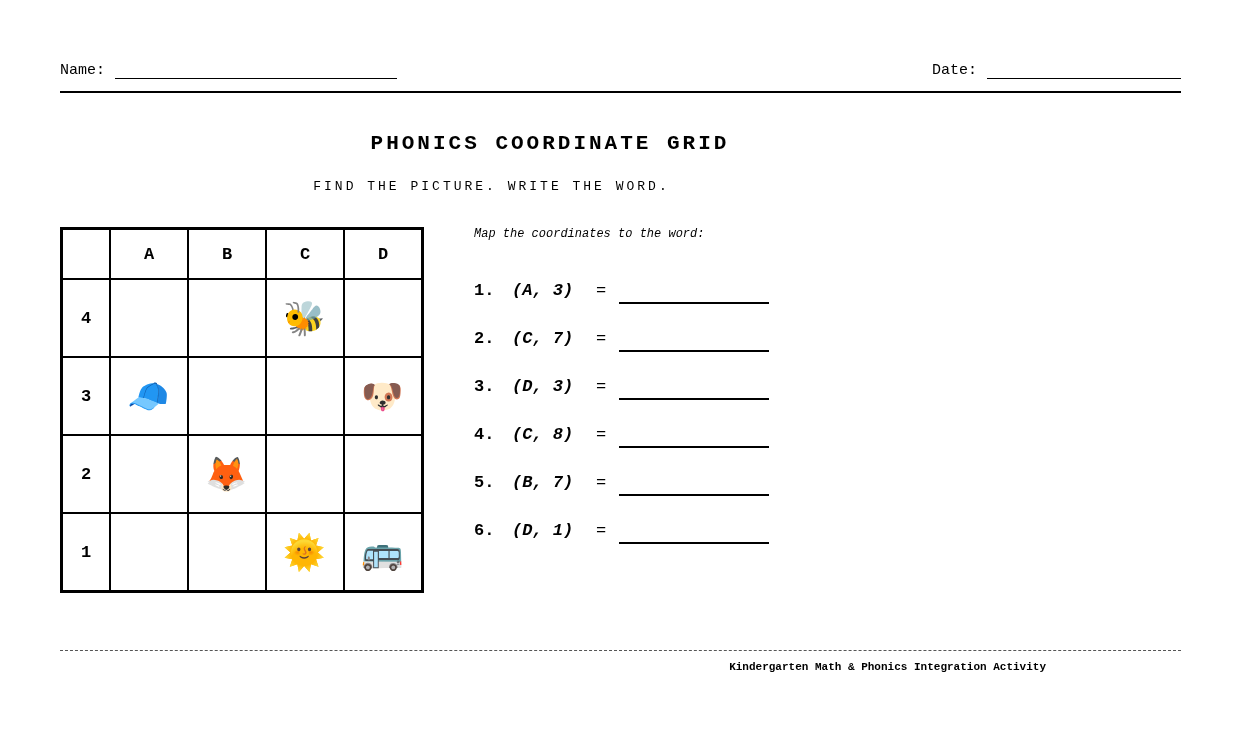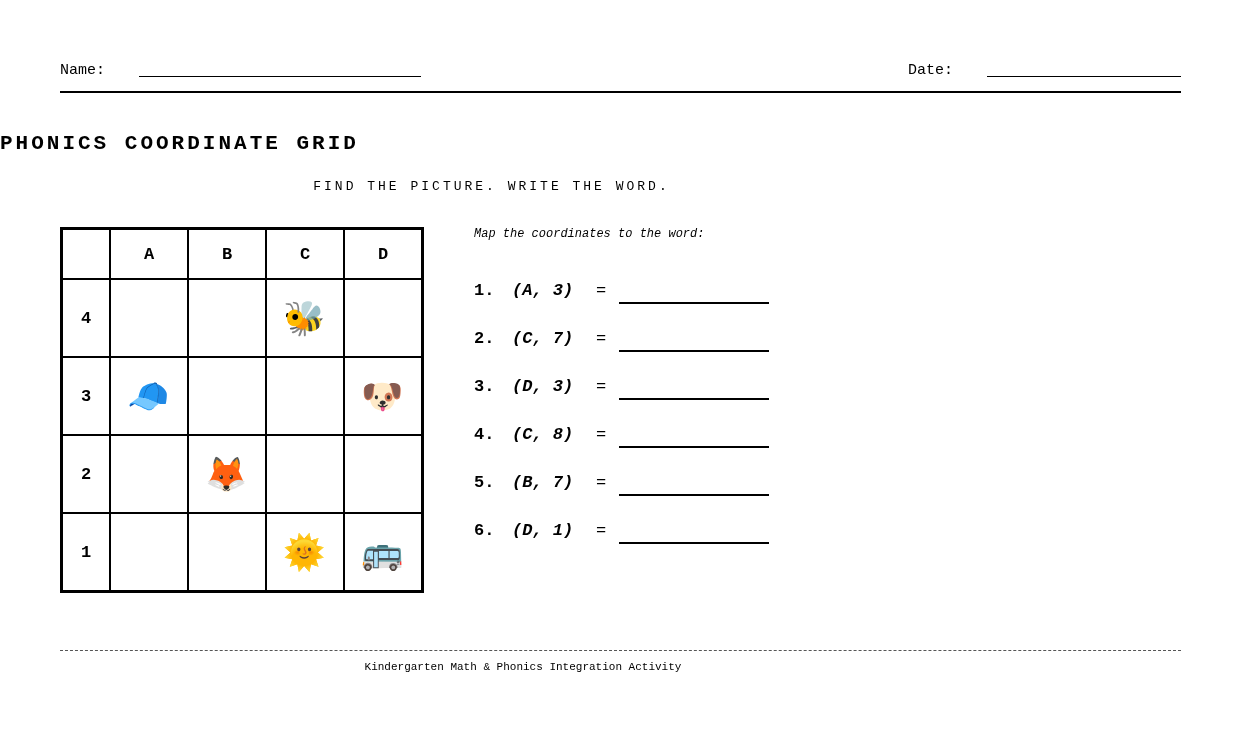--- a/index.html
+++ b/index.html
@@ -1,39 +1,39 @@
 <!DOCTYPE html>
 <html><head>
 <meta charset="utf-8">
 <style>
   html, body { margin: 0; padding: 0; background: #ffffff; }
   body { width: 1241px; height: 736px; position: relative; font-family: "Liberation Mono", "DejaVu Sans Mono", monospace; color: #000; overflow: hidden; }
   .header { position: absolute; left: 60px; top: 58px; width: 1121px; height: 33px; border-bottom: 2px solid #000; }
-  .field { position: absolute; top: 4px; font-size: 15px; display: flex; align-items: flex-start; gap: 24px; }
+  .field { position: absolute; top: 4px; font-size: 15px; display: flex; align-items: flex-end; }
   .field .blank { display: inline-block; border-bottom: 1px solid #000; height: 14px; margin-left: 10px; }
   .name-field { left: 0; }
   .name-field .blank { width: 282px; }
   .date-field { right: 0; }
   .date-field .blank { width: 194px; }
-  .title { position: absolute; left: 0; width: 1100px; top: 132px; text-align: left; font-size: 21px; font-weight: bold; letter-spacing: 3px; }
+  .title { position: absolute; left: 0; width: 1100px; top: 132px; text-align: center; font-size: 21px; font-weight: bold; letter-spacing: 3px; }
   .subtitle { position: absolute; left: 0; width: 983px; top: 179px; text-align: center; font-size: 13px; letter-spacing: 3px; }
   table.grid { position: absolute; left: 60px; top: 227px; border-collapse: collapse; border: 3px solid #000; }
   table.grid td { border: 2px solid #000; width: 76px; height: 76px; text-align: center; vertical-align: middle; font-weight: bold; font-size: 17px; padding: 0; }
   table.grid tr.head td { height: 48px; }
   table.grid td.rowlabel { width: 46px; }
   table.grid td .pic { font-size: 34px; font-weight: normal; line-height: 1; font-family: "DejaVu Sans", sans-serif; }
   .instructions { position: absolute; left: 474px; top: 227px; font-size: 12px; font-style: italic; }
   .questions { position: absolute; left: 474px; top: 281px; }
   .q { height: 48px; display: flex; align-items: flex-start; font-size: 17px; font-weight: bold; white-space: pre; }
   .q .num { width: 38px; }
   .q .coord { width: 84px; font-style: italic; }
   .q .eq { width: 23px; font-weight: normal; }
   .q .ans { width: 150px; height: 21px; border-bottom: 2px solid #000; }
   .footer-line { position: absolute; left: 60px; top: 650px; width: 1121px; border-top: 1px dashed #555; }
-  .footer { position: absolute; left: 0; width: 1046px; top: 661px; text-align: center; font-size: 11px; }
+  .footer { position: absolute; left: 0; width: 1046px; top: 661px; text-align: right; font-size: 11px; font-weight: bold; }
 </style>
 </head>
 <body>
 
 <div class="header">
   <div class="field name-field">
     <span>Name:</span>
     <span class="blank"></span>
   </div>
   <div class="field date-field">

